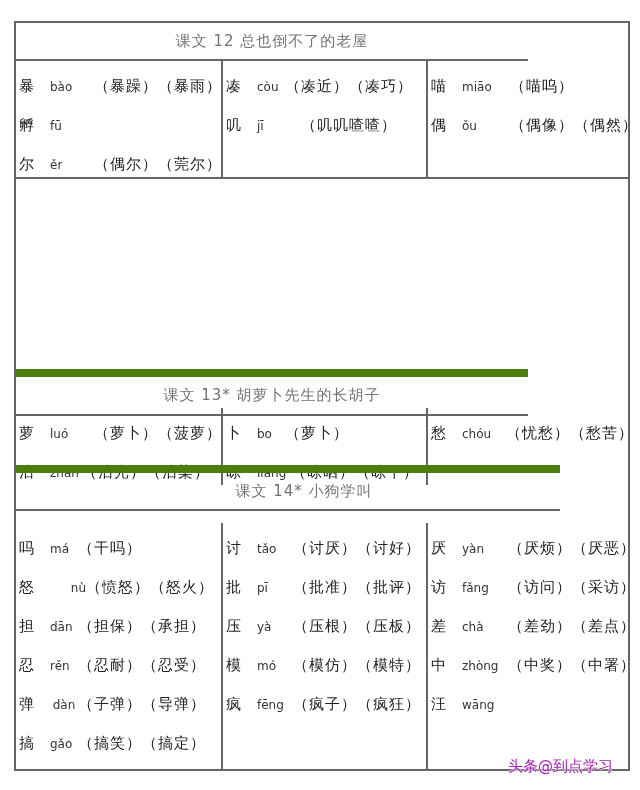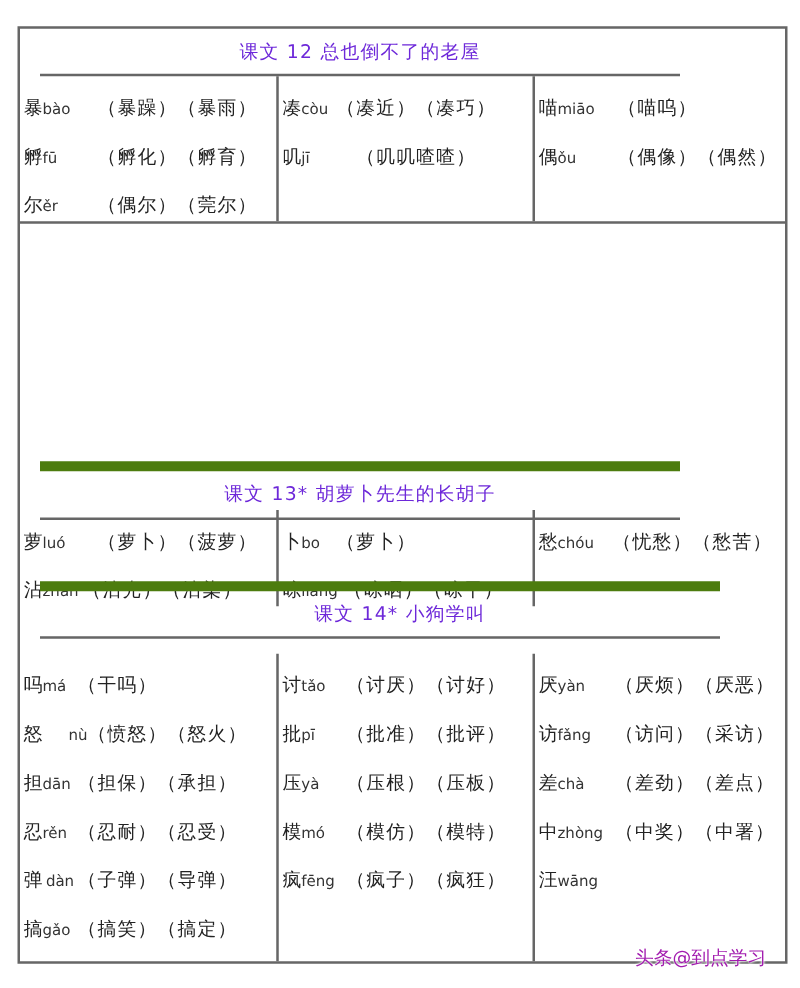--- a/index.html
+++ b/index.html
@@ -2,29 +2,29 @@
 <html><head>
 <meta charset="utf-8">
 <style>
   html, body { margin:0; padding:0; background:#ffffff; }
   body { width:640px; height:790px; position:relative; overflow:hidden;
          font-family:"DejaVu Sans","Liberation Sans",sans-serif; color:#222; }
   .tbl { position:absolute; left:14px; top:21px; width:612px; height:746px;
          border:2px solid #666; box-sizing:content-box; }
   .title-row { position:absolute; left:0; width:512px; border-bottom:2px solid #666;
                display:flex; align-items:center; justify-content:center;
-               color:#6d28d9; font-size:15px; letter-spacing:1px;margin-left:16px; }
+               color:#737373; font-size:15px; letter-spacing:1px; }
   .title-row.bt { border-top:8px solid #4d7c0f; }
   .grid-row { position:absolute; left:0; width:612px; display:flex; }
   .cell { box-sizing:border-box; padding:6px 0 0 3px; }
   .cell + .cell { border-left:2px solid #666; }
   .c1 { width:205px; } .c2 { width:205px; } .c3 { width:202px; }
   .entry { height:39px; display:flex; align-items:center; white-space:nowrap; font-size:15px; }
   .ch { font-size:15px; }
-  .py { font-size:12px; color:#333; margin-left:0; display:inline-block; }
+  .py { font-size:12px; color:#333; margin-left:16px; display:inline-block; }
   .words { font-size:15px; letter-spacing:1px; }
   .blank { position:absolute; left:0; width:612px; border-top:2px solid #666; }
   .watermark { position:absolute; left:508px; top:757px; font-size:15px; color:#a21caf;
                text-shadow:0 0 2px #fff,0 0 2px #fff,0 0 2px #fff; letter-spacing:0px; }
 </style>
 </head>
 <body>
 
 <div class="tbl">
 
@@ -34,21 +34,20 @@
   <div class="grid-row" id="row0" style="top:38px;height:116px;">
       <div class="cell c1">
         <div class="entry">
           <span class="ch">暴</span>
           <span class="py" style="min-width: 44px;">bào</span>
           <span class="words">（暴躁）（暴雨）</span>
         </div>
         <div class="entry">
           <span class="ch">孵</span>
           <span class="py" style="min-width: 44px;">fū</span>
-          <span class="words">（孵化）（孵育）</span>
         </div>
         <div class="entry">
           <span class="ch">尔</span>
           <span class="py" style="min-width: 44px;">ěr</span>
           <span class="words">（偶尔）（莞尔）</span>
         </div>
       </div>
       <div class="cell c2">
         <div class="entry">
           <span class="ch">凑</span>

